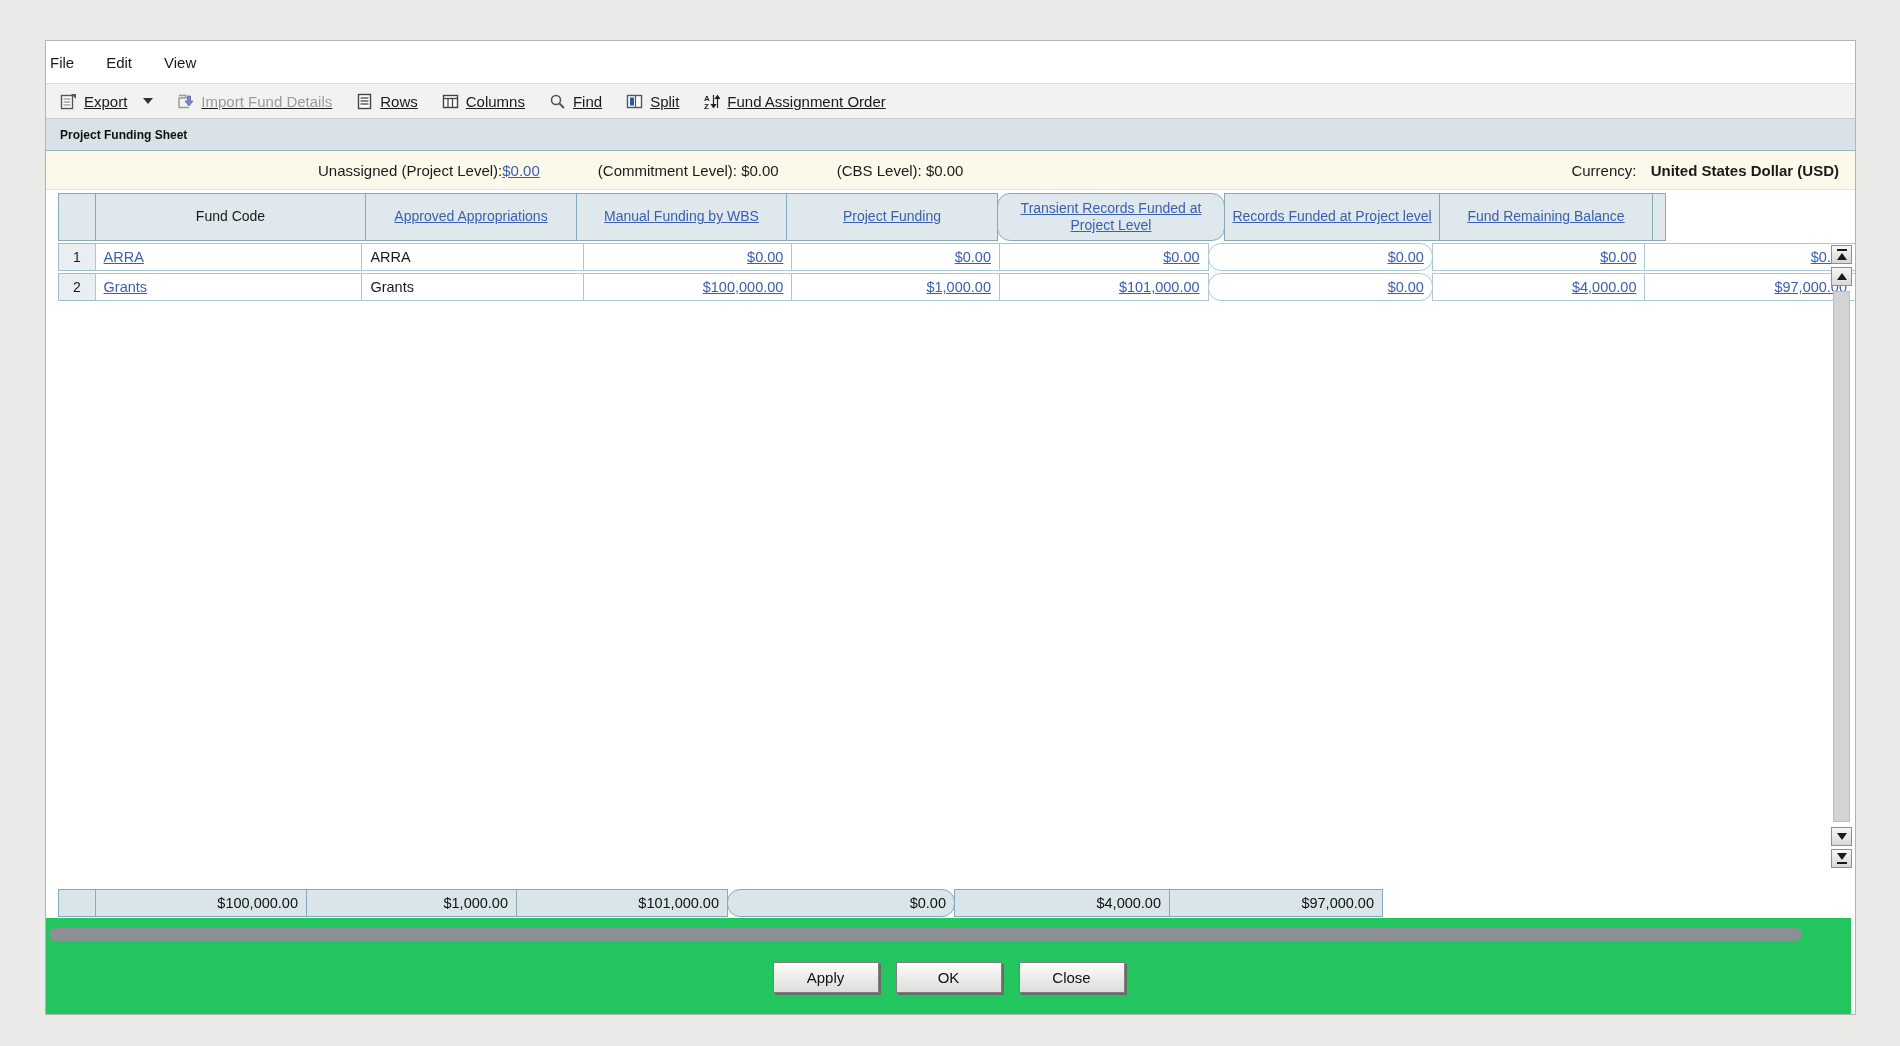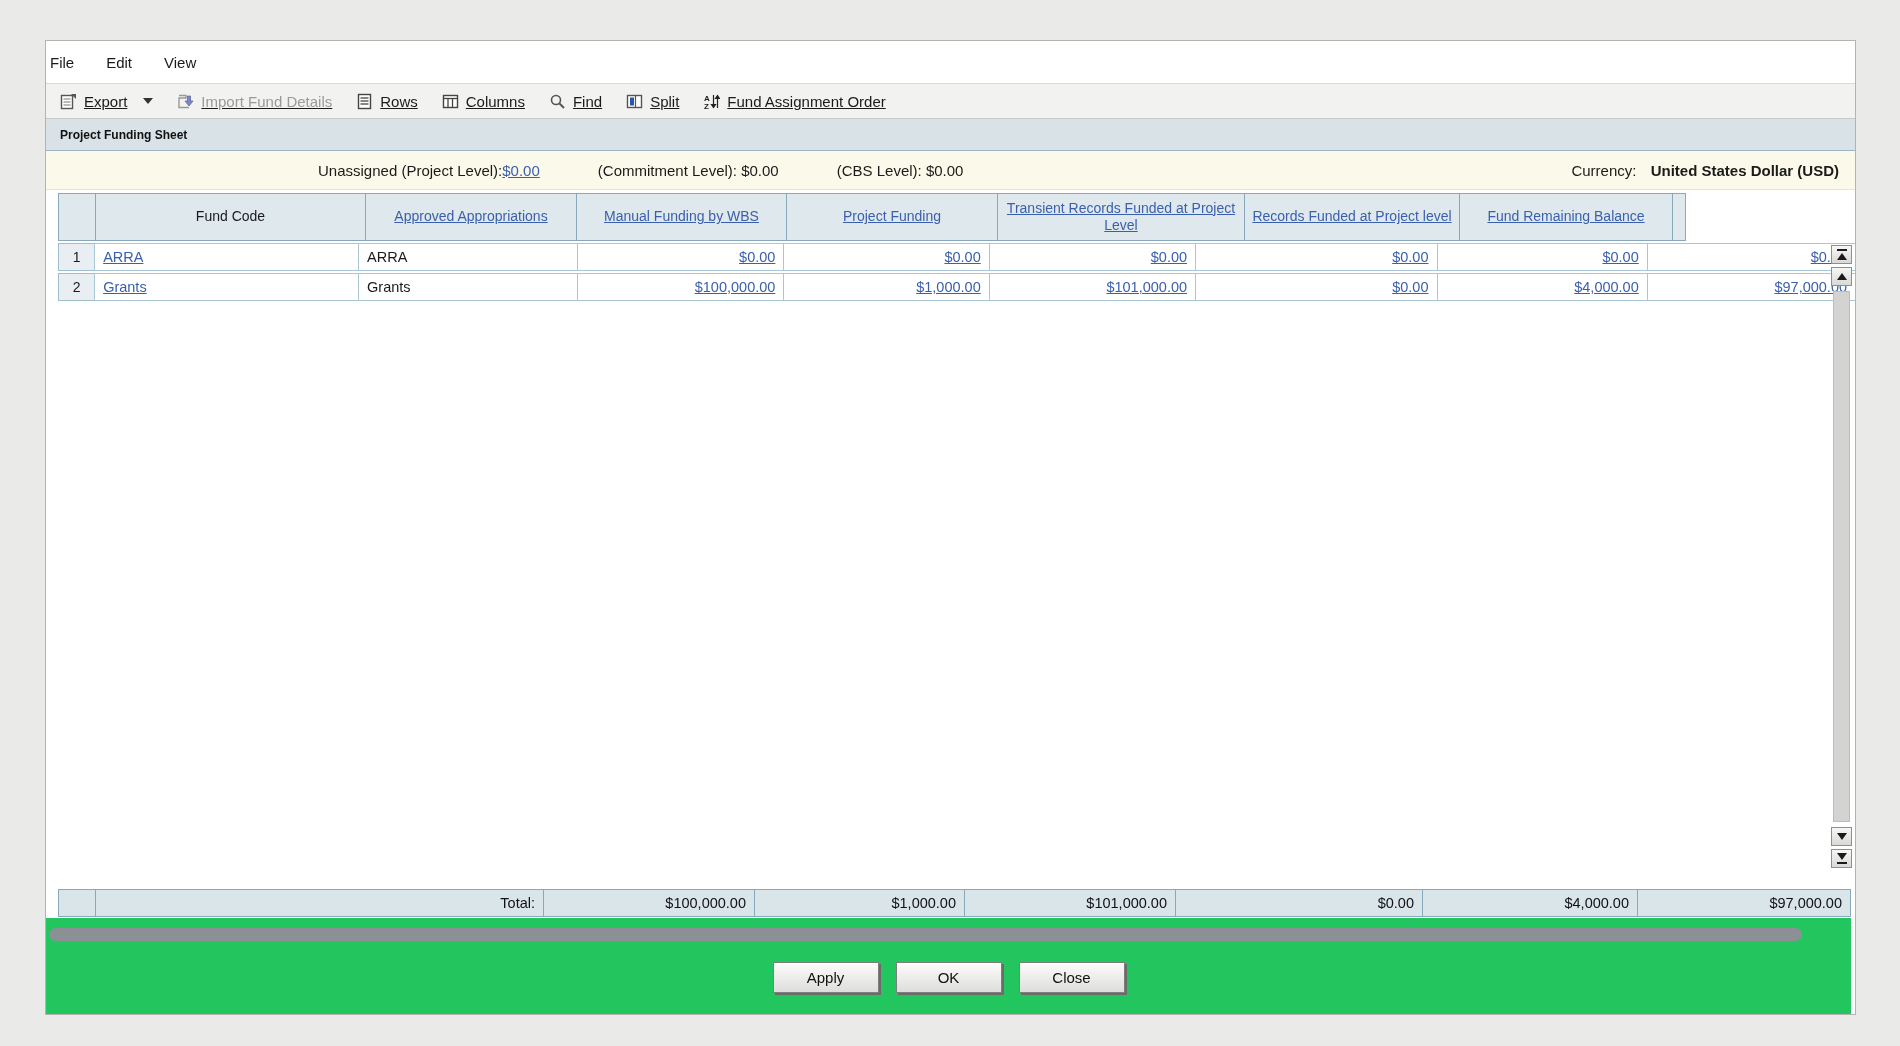--- a/index.html
+++ b/index.html
@@ -64,21 +64,21 @@
   }
   .td.numcell { background: #e8eef1; justify-content: center; padding: 0; font-size: 14px; border-color: #9fbecb; }
   .th.numcell { background: #dfe9ed; }
   .td.money { justify-content: flex-end; }
   .c-num  { width: 38px; }
   .c1 { width: 271px; }
   .c2 { width: 225px; }
   .c3 { width: 212px; }
   .c4 { width: 211px; }
   .c5 { width: 212px; }
-  .c6 { width: 248px; }
+  .c6 { width: 228px; border-radius: 13px; }
   .c7 { width: 216px; }
   .c8 { width: 214px; }
   .c-fill { width: 13px; }
   
   .total-row { position: absolute; left: 12px; bottom: 1px; display: flex; }
   .tt {
     background: #dae5e9; border: 1px solid #86aabb; margin-right: -1px;
     height: 28px; display: flex; align-items: center; font-size: 14.5px; padding: 0 8px; color: #111;
   }
   .tt.right { justify-content: flex-end; }
@@ -281,21 +281,20 @@
             <a class="lnk">$4,000.00</a>
           </div>
         <div class="td money c8">
             <a class="lnk">$97,000.00</a>
           </div>
       </div>
     </div>
 
     <div class="total-row">
       <div class="tt c-num"></div>
-      <div class="tt right c-merged">Total:</div>
       <div class="tt right c3">$100,000.00</div>
       <div class="tt right c4">$1,000.00</div>
       <div class="tt right c5">$101,000.00</div>
       <div class="tt right c6">$0.00</div>
       <div class="tt right c7">$4,000.00</div>
       <div class="tt right c8">$97,000.00</div>
     </div>
 
     <div class="vscroll">
       <div class="sbtn">

